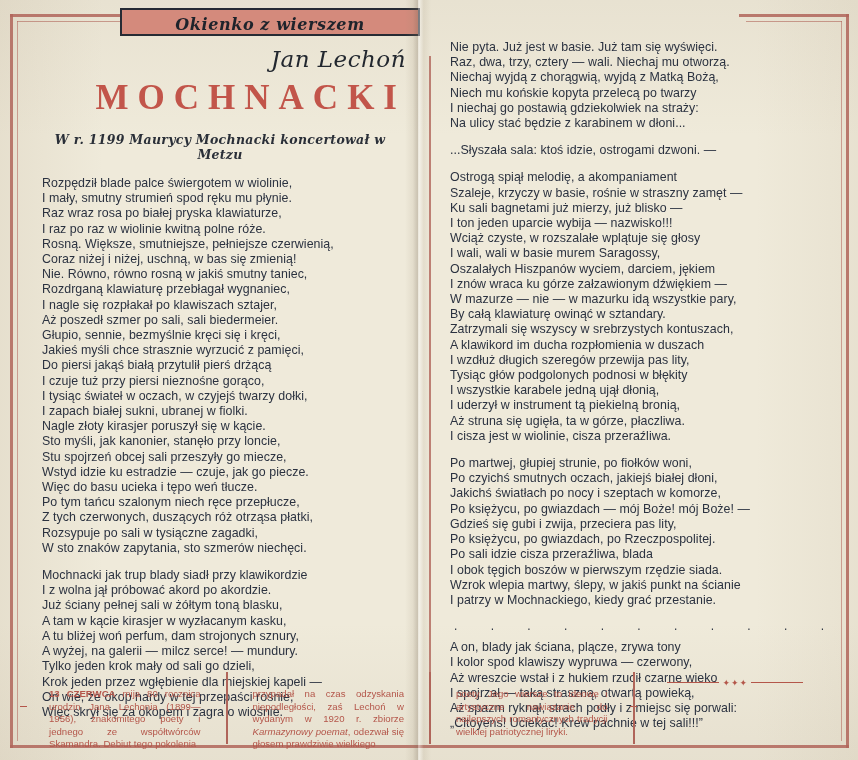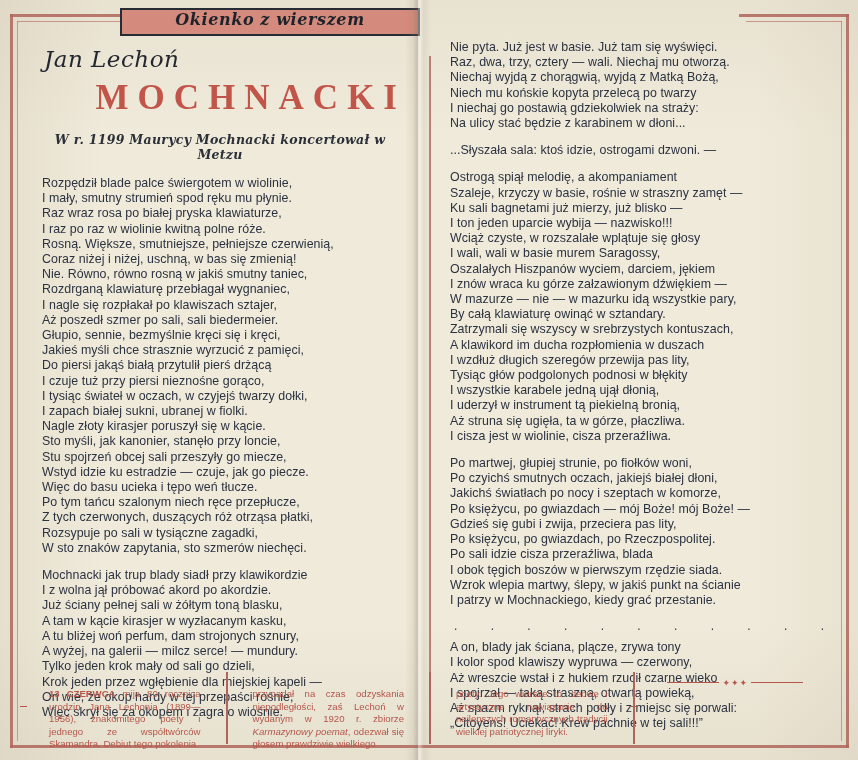--- a/index.html
+++ b/index.html
@@ -92,21 +92,21 @@
   .banner {
     position: absolute;
     left: 120px;
     top: 8px;
     width: 300px;
     height: 28px;
     background: #d48a7c;
     border: 2px solid #262b34;
     box-sizing: border-box;
     display: flex;
-    align-items: flex-start;
+    align-items: flex-end;
     justify-content: center;
   }
   .banner-text {
     font-family: "DejaVu Serif", serif;
     font-style: italic;
     font-weight: bold;
     font-size: 16px;
     letter-spacing: .6px;
     color: #1e232b;
     white-space: nowrap;
@@ -151,20 +151,21 @@
     width: 392px;
   }
 
   .byline {
     font-family: "DejaVu Serif", serif;
     font-style: italic;
     font-size: 23px;
     color: #22272f;
     margin: 0 0 4px 10px;
     letter-spacing: .5px;
+    text-align: right;
   }
 
   .poem-title {
     font-family: "Liberation Serif", serif;
     font-size: 35px;
     font-weight: bold;
     letter-spacing: 9px;
     color: #c2554a;
     text-align: right;
     margin: 6px 0 14px 0;

